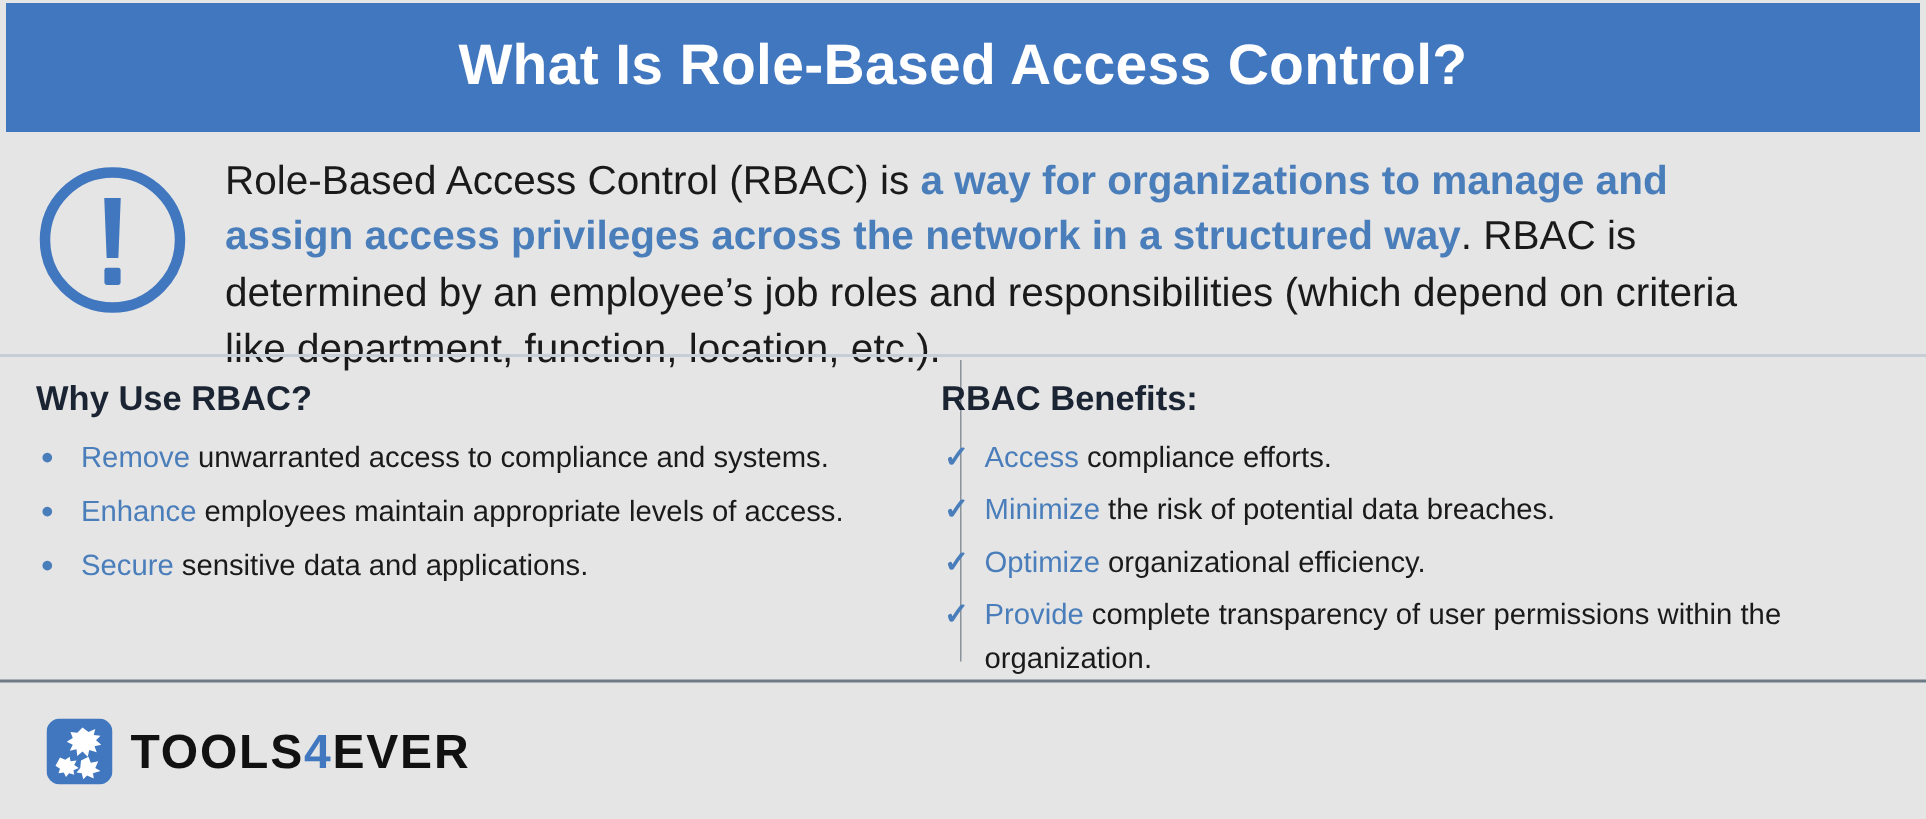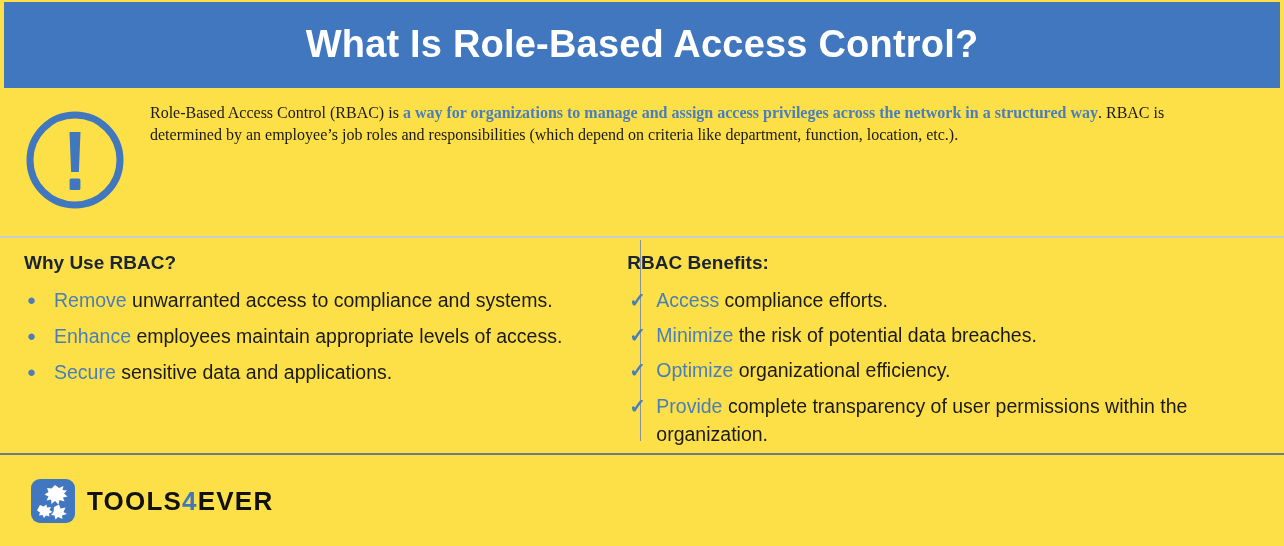--- a/index.html
+++ b/index.html
@@ -10,21 +10,21 @@
     width: 1284px;
     height: 546px;
     background: #ffffff;
     font-family: "Liberation Sans", sans-serif;
     overflow: hidden;
   }
   .infographic {
     position: relative;
     width: 1284px;
     height: 546px;
-    background: #fde047;
+    background: #e5e5e5;
     box-sizing: border-box;
   }
 
   
   .header-band {
     position: absolute;
     left: 4px;
     top: 2px;
     width: 1276px;
     height: 86px;
@@ -61,25 +61,24 @@
     flex: 0 0 150px;
   }
   .alert-icon {
     width: 104px;
     height: 104px;
     display: block;
   }
   .intro-text {
     flex: 1;
     padding-right: 90px;
-    font-size: 16px;
+    font-size: 27px;
     line-height: 1.38;
     color: #1a1a1a;
     padding-top: 6px;
-    font-family: Liberation Serif, serif;
   }
   .hl {
     color: #4a7ebb;
     font-weight: bold;
   }
 
   
   .divider-top {
     position: absolute;
     left: 0;
@@ -119,21 +118,21 @@
   }
   .col-left {
     width: 640px;
     padding: 14px 24px 0 24px;
   }
   .col-right {
     width: 718px;
     padding: 14px 24px 0 22px;
   }
   .col-heading {
-    font-size: 19px;
+    font-size: 23px;
     font-weight: bold;
     color: #1b2433;
     margin: 0 0 11px 0;
     line-height: 1.2;
   }
   ul.list {
     list-style: none;
     margin: 0;
     padding: 0;
   }
@@ -192,21 +191,21 @@
     flex: 0 0 44px;
     display: block;
   }
   .logo-text {
     margin-left: 12px;
     display: flex;
     flex-direction: column;
     justify-content: center;
   }
   .logo-word {
-    font-size: 26px;
+    font-size: 32px;
     font-weight: bold;
     letter-spacing: 1.2px;
     color: #111111;
     line-height: 1;
     white-space: nowrap;
   }
   .logo-word .four {
     color: #4177bf;
   }
   .logo-tagline {

